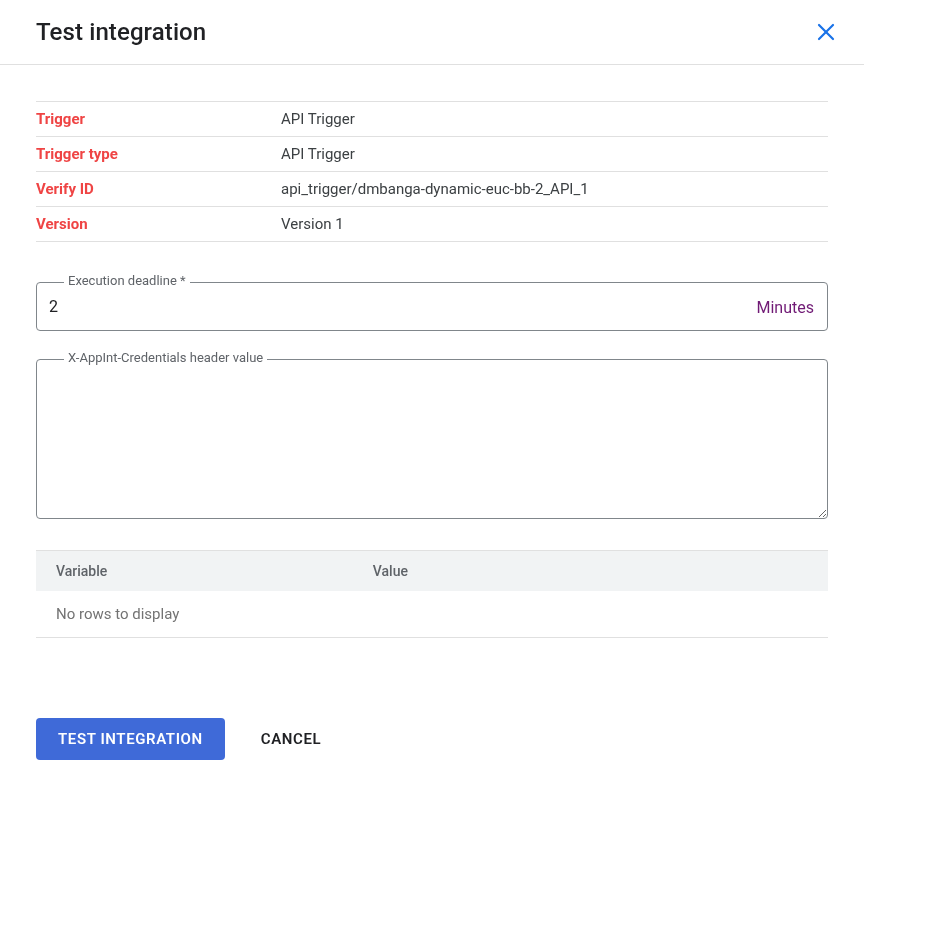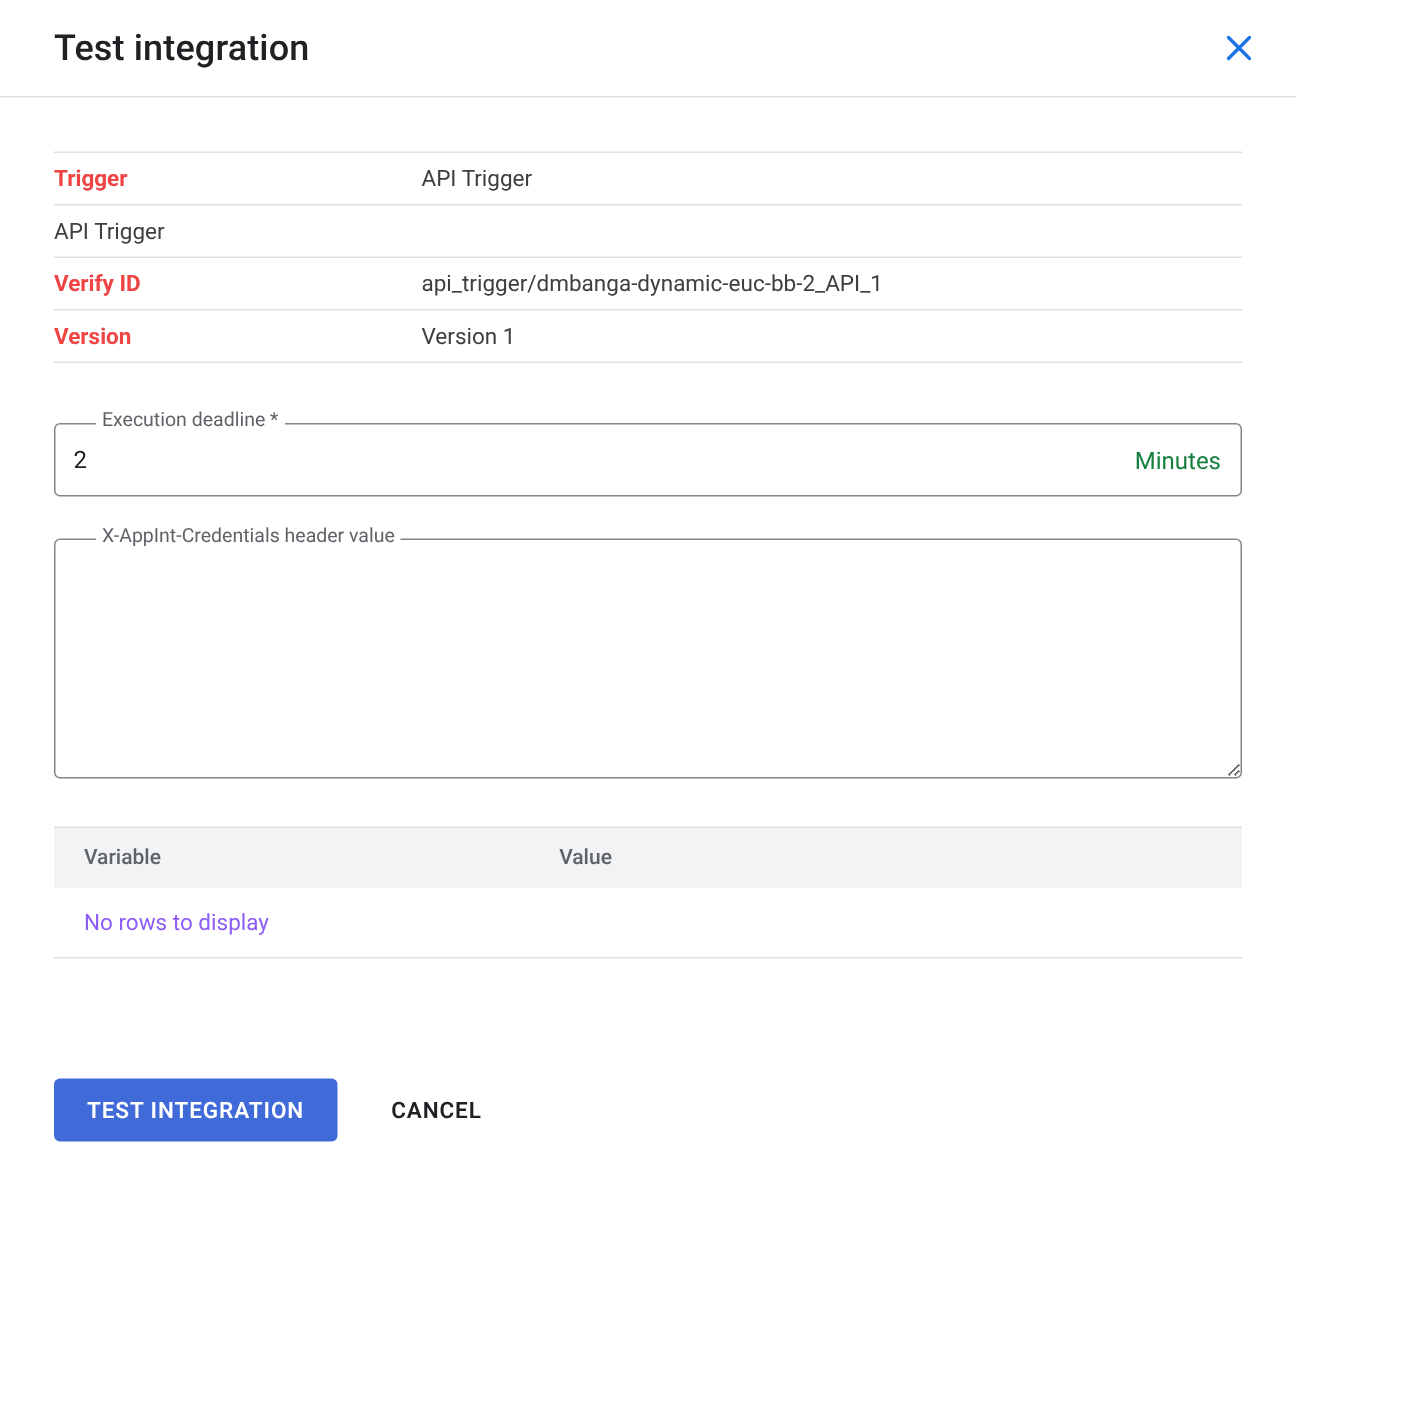--- a/index.html
+++ b/index.html
@@ -108,21 +108,21 @@
     color: #202124;
     outline: none;
     font-family: inherit;
   }
   .suffix {
     position: absolute;
     right: 14px;
     top: 50%;
     transform: translateY(-50%);
     font-size: 16px;
-    color: #15803d;
+    color: #701a75;
     pointer-events: none;
   }
   .textarea-field {
     width: 100%;
     border: 1px solid #80868b;
     border-radius: 4px;
     padding: 14px 12px;
     font-size: 16px;
     color: #202124;
     outline: none;
@@ -151,21 +151,21 @@
     text-align: left;
     font-weight: 500;
     color: #5f6368;
     font-size: 14px;
     padding: 12px 20px;
   }
   .var-table th:first-child { width: 40%; }
   .var-table td {
     padding: 14px 20px;
     font-size: 15px;
-    color: #8b5cf6;
+    color: #737373;
     border-bottom: 1px solid #e0e0e0;
   }
 
   .dialog-actions {
     padding: 36px;
     display: flex;
     gap: 36px;
     align-items: center;
     margin-top: 44px;
   }
@@ -207,20 +207,21 @@
 
   <div class="dialog-body">
 
 
     <div class="details-table">
       <div class="details-row">
         <div class="details-label">Trigger</div>
         <div class="details-value">API Trigger</div>
       </div>
       <div class="details-row">
+        <div class="details-label">Trigger type</div>
         <div class="details-value">API Trigger</div>
       </div>
       <div class="details-row">
         <div class="details-label">Verify ID</div>
         <div class="details-value">api_trigger/dmbanga-dynamic-euc-bb-2_API_1</div>
       </div>
       <div class="details-row">
         <div class="details-label">Version</div>
         <div class="details-value">Version 1</div>
       </div>

